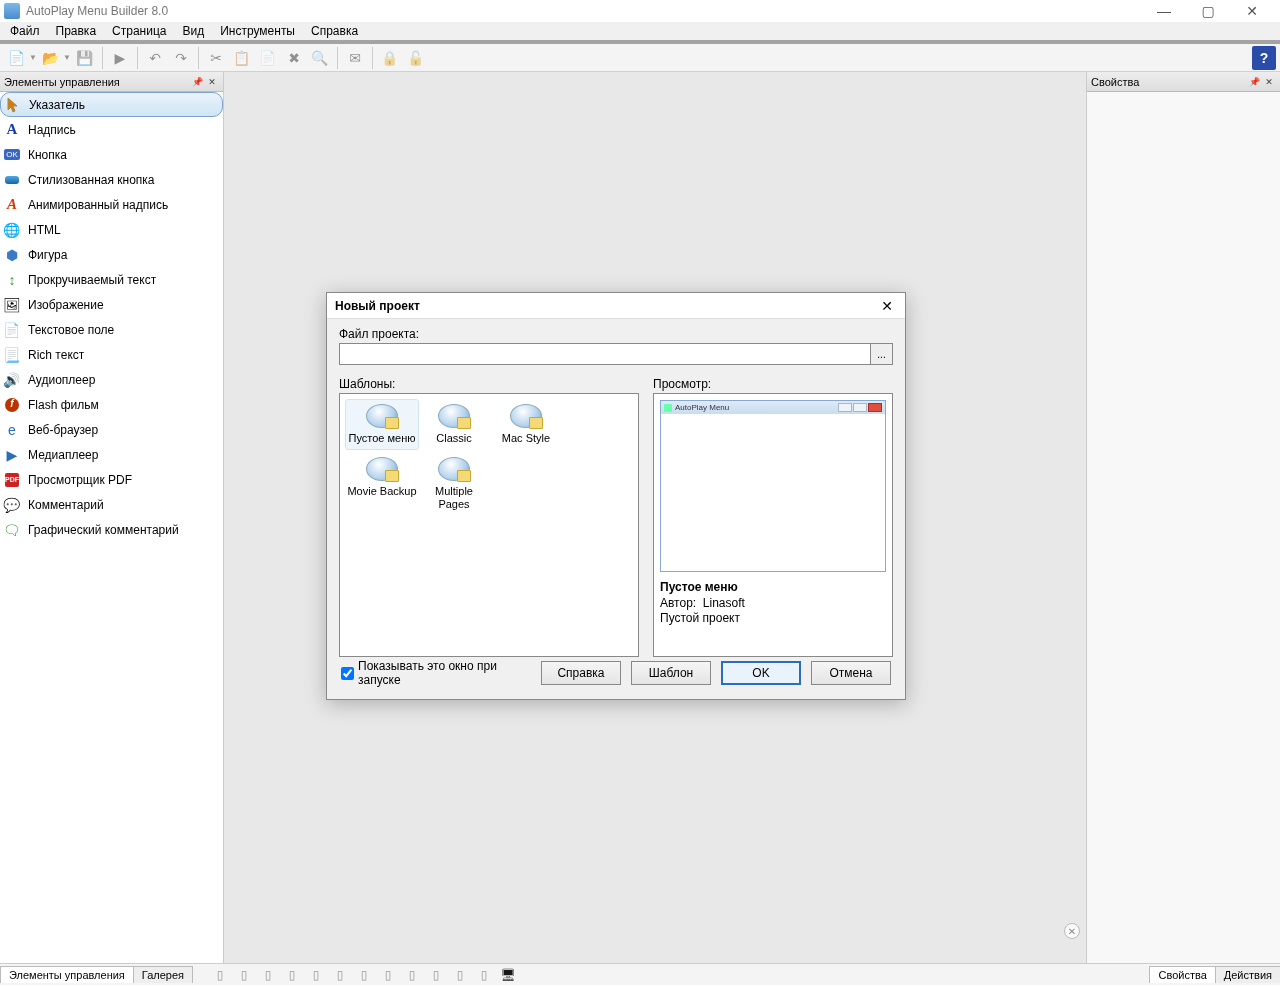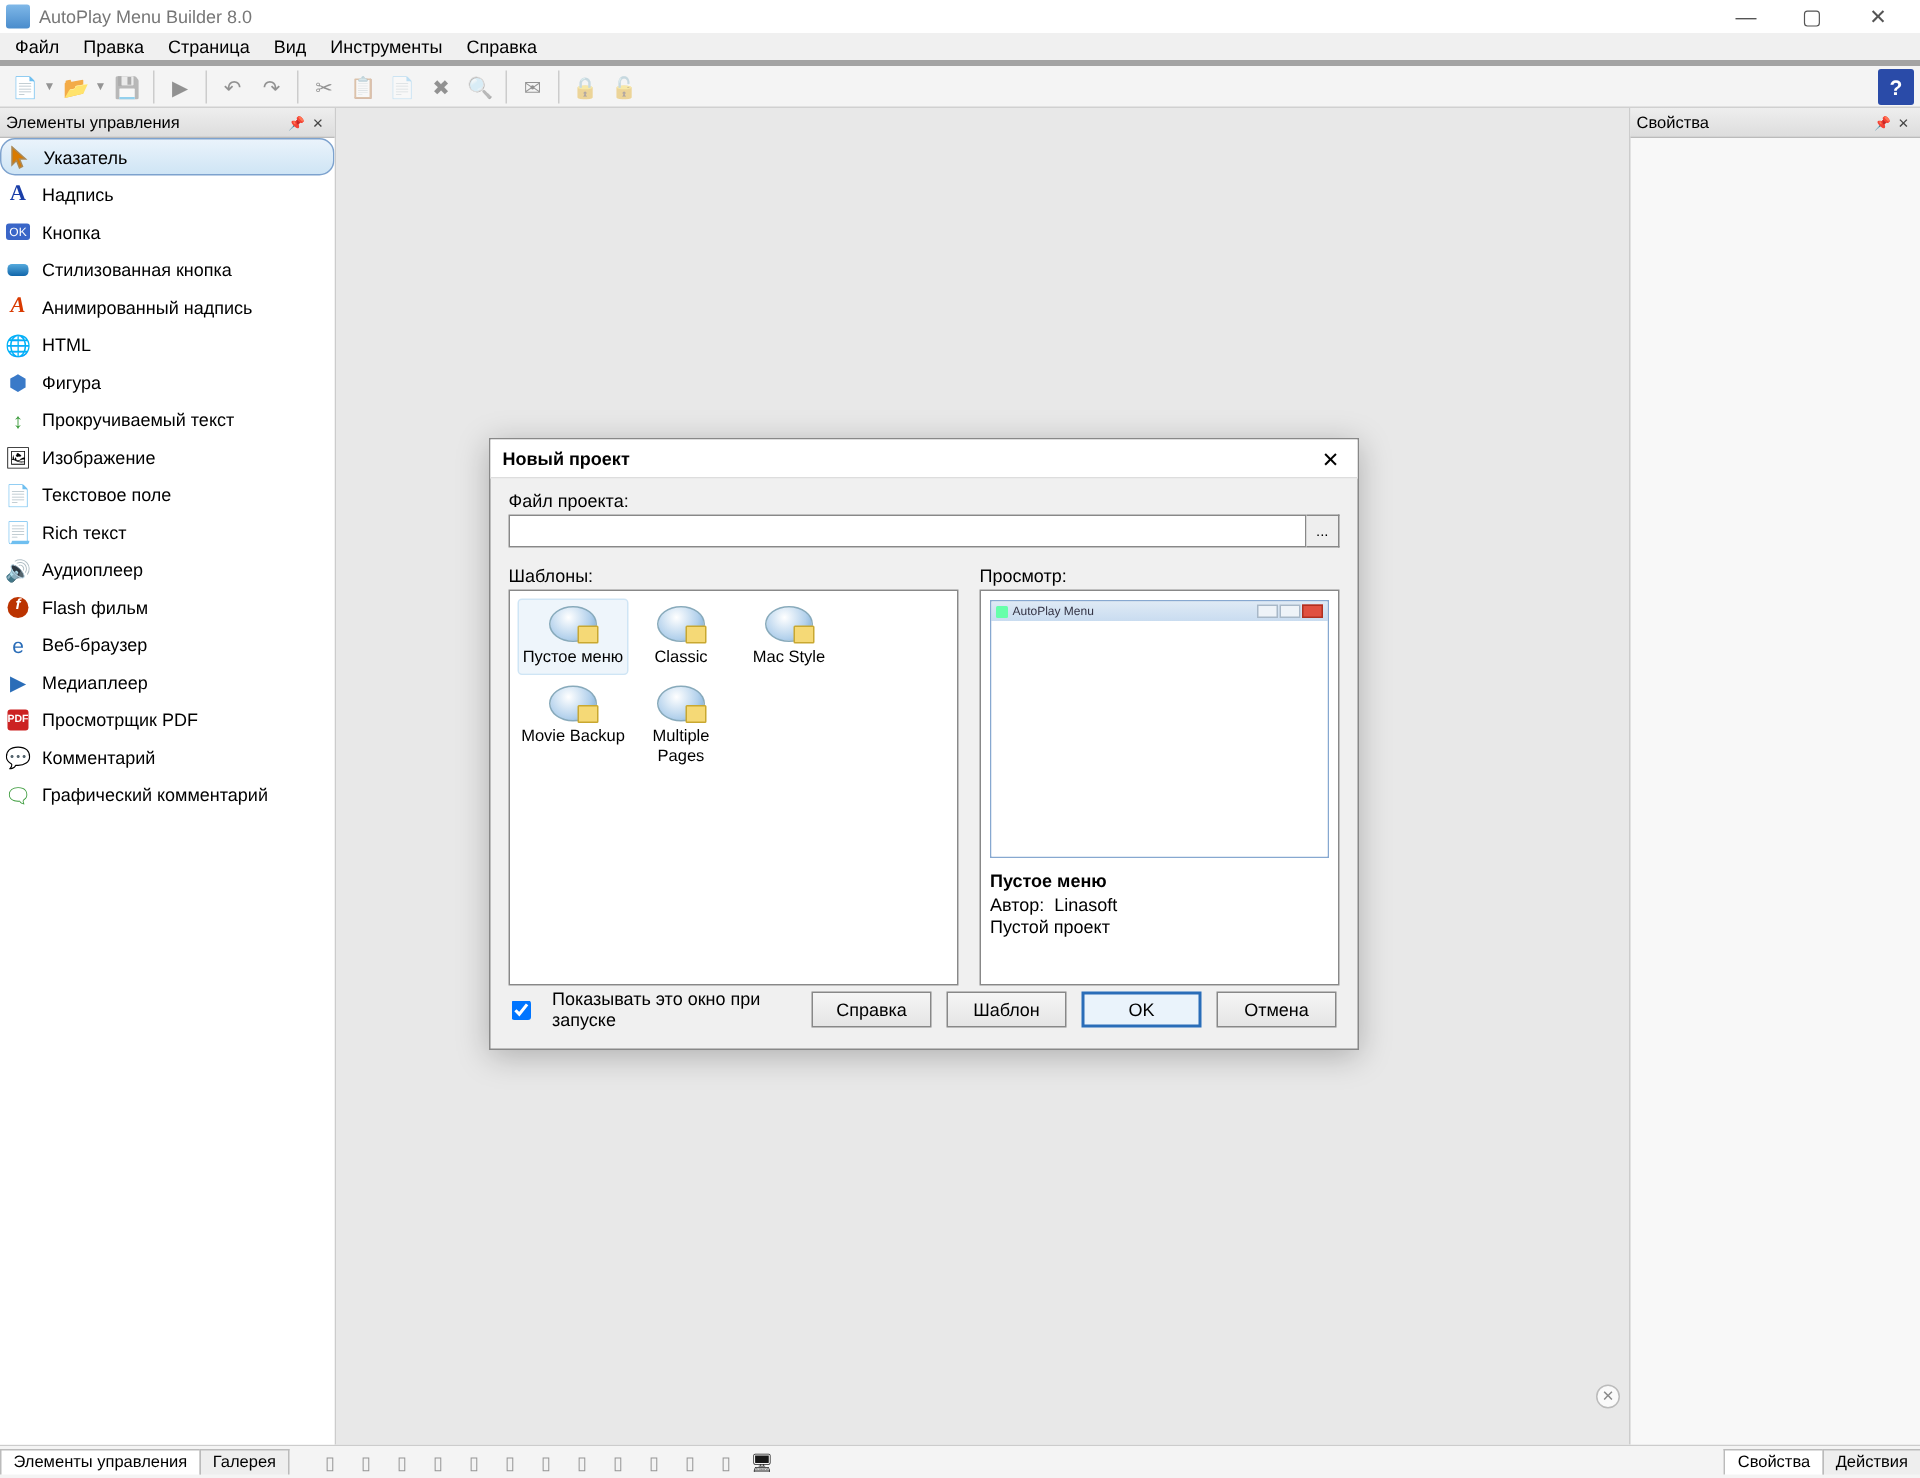--- a/index.html
+++ b/index.html
@@ -77,21 +77,21 @@
 .pf-titlebar .pf-icon { width:8px; height:8px; background:#6fa; border-radius:1px; margin-right:3px; }
 .pf-titlebar .pf-title { flex:1; font-size:8px; color:#334; }
 .pf-titlebar .pf-btns { display:flex; gap:1px; }
 .pf-titlebar .pf-btn { width:14px; height:9px; border:1px solid #a8b8c8; background:#eef3f8; }
 .pf-titlebar .pf-btn.red { background:#e05040; border-color:#b03020; }
 .pf-body { flex:1; background:#fff; }
 .preview-info { margin-top:8px; font-size:12px; line-height:1.3; }
 .preview-info .pi-name { font-weight:bold; }
 
 .dlg-buttons { height:34px; display:flex; align-items:center; gap:10px; padding:0 2px 2px; }
-.dlg-chk { display:flex; align-items:center; gap:14px; font-size:12px; flex:1; }
+.dlg-chk { display:flex; align-items:center; gap:4px; font-size:12px; flex:1; }
 .dlg-chk input { width:13px; height:13px; }
 .dlg-btn { width:80px; height:24px; border:1px solid #888; background:linear-gradient(#f5f5f5,#e5e5e5); font-size:12px; }
 .dlg-btn.primary { border:2px solid #2a6db8; background:#eaf3fb; }
 
 
 .ic { font-size:14px; line-height:1; }
 svg.sicon { width:16px; height:16px; }
 
 
 .canvas-close { position:absolute; right:6px; bottom:24px; width:16px; height:16px; border:1px solid #bbb; border-radius:8px; display:flex; align-items:center; justify-content:center; font-size:10px; color:#888; background:#fafafa; }

